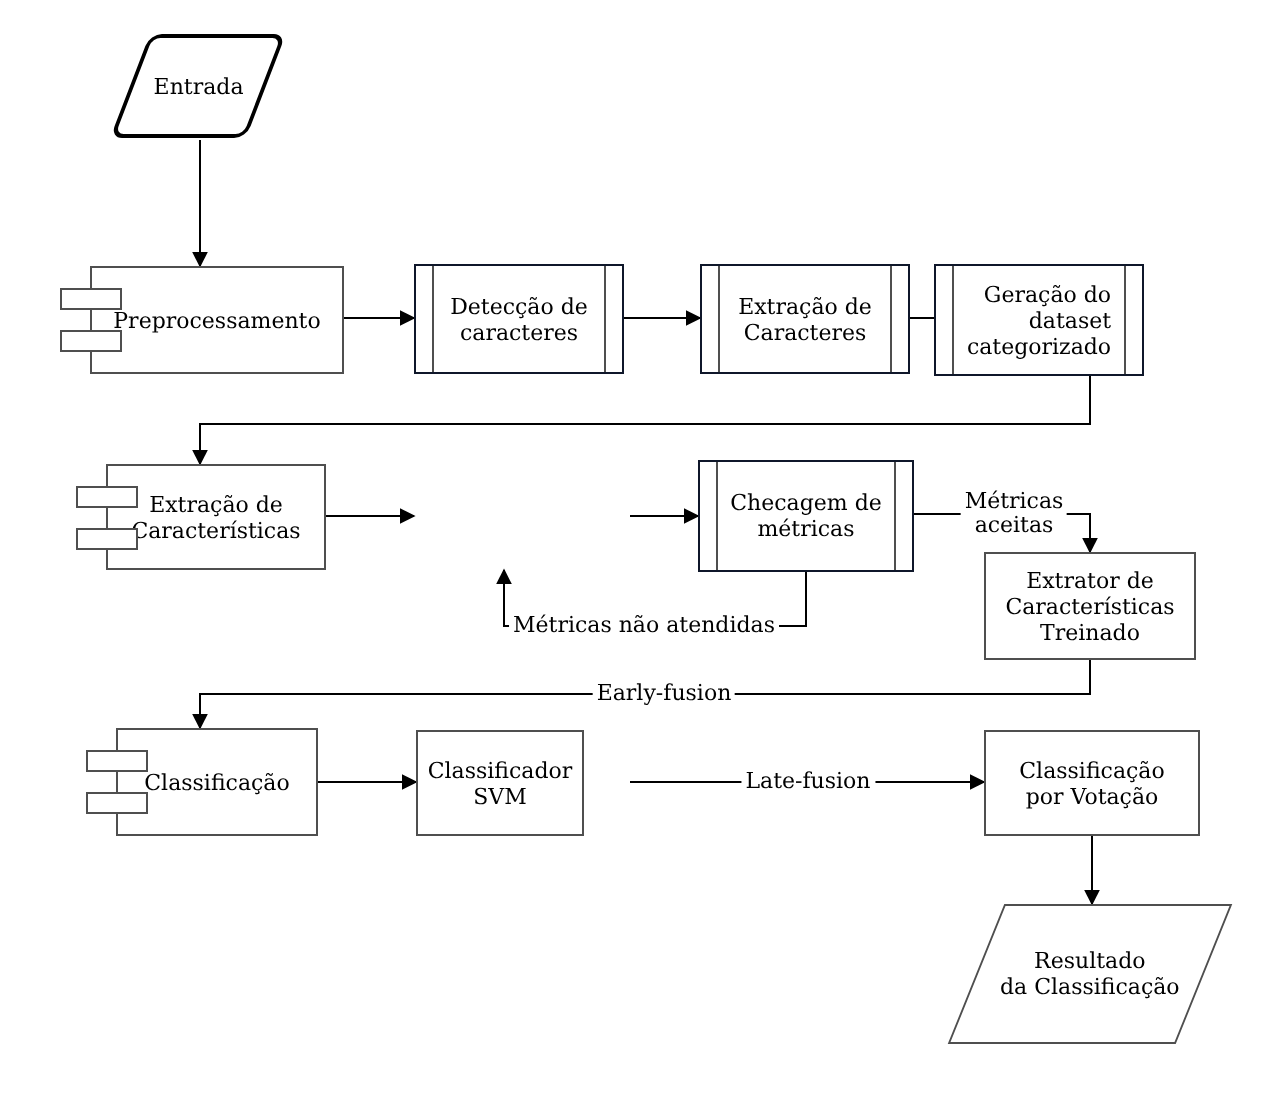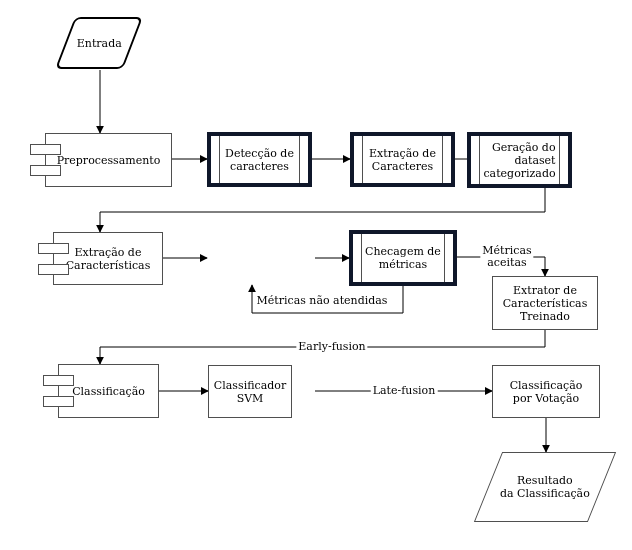--- a/index.html
+++ b/index.html
@@ -8,21 +8,21 @@
     font-family:"DejaVu Serif", serif;color:#000;overflow:hidden;
   }
   svg.edges{position:absolute;left:0;top:0;pointer-events:none;}
   .node{
     position:absolute;display:flex;align-items:center;justify-content:center;
     text-align:center;font-size:11px;line-height:13px;box-sizing:border-box;
     background:#fff;
   }
   .nlabel{white-space:pre-line;display:block;}
   .rect{border:1px solid #4f4f4f;text-align:center;}
-  .process{border:4px solid #0f172a;}
+  .process{border:1px solid #0f172a;}
   .pbar{position:absolute;top:0;bottom:0;width:1px;background:#4f4f4f;}
   .pbar.l{left:8px;} .pbar.r{right:8px;}
   .component{border:1px solid #4f4f4f;}
   .tab{
     position:absolute;left:-16px;width:31px;height:11px;background:#fff;
     border:1px solid #4f4f4f;box-sizing:border-box;
   }
   .tab.t1{top:10px;} .tab.t2{top:31px;}
   .para{border:1px solid #4f4f4f;}
   .para.thick{border:2px solid #000;border-radius:6px;}
@@ -131,17 +131,17 @@
 por Votação</span>
   </div>
 
   <div class="node para skew22" style="left:488px;top:452px;width:114px;height:70px;">
     <span class="nlabel unskew22">Resultado
 da Classificação</span>
   </div>
 
   <div class="edge-label" style="left:507px;top:257px;">Métricas
 aceitas</div>
-  <div class="edge-label" style="left:322px;top:301px;">Métricas não atendidas</div>
+  <div class="edge-label" style="left:322px;top:313px;">Métricas não atendidas</div>
   <div class="edge-label" style="left:310px;top:347px;margin-left:22px;">Early-fusion</div>
   <div class="edge-label" style="left:404px;top:391px;">Late-fusion</div>
 
 </div>
 
 </body></html>

